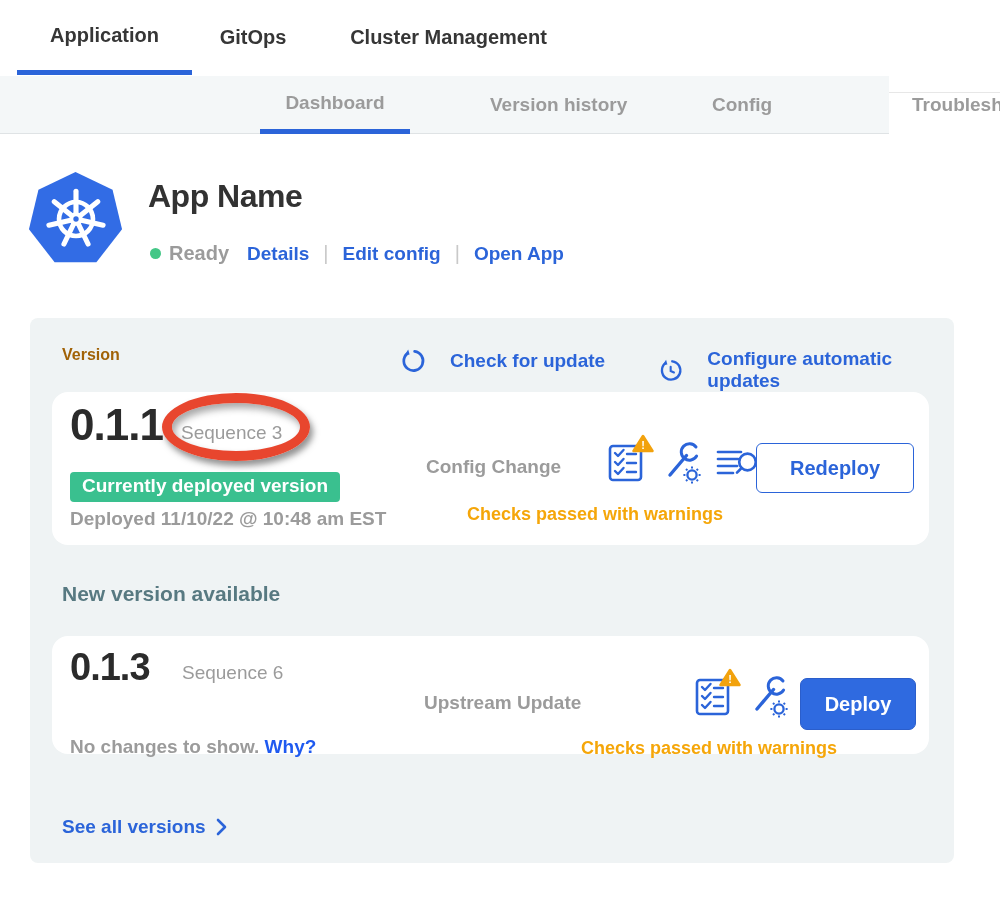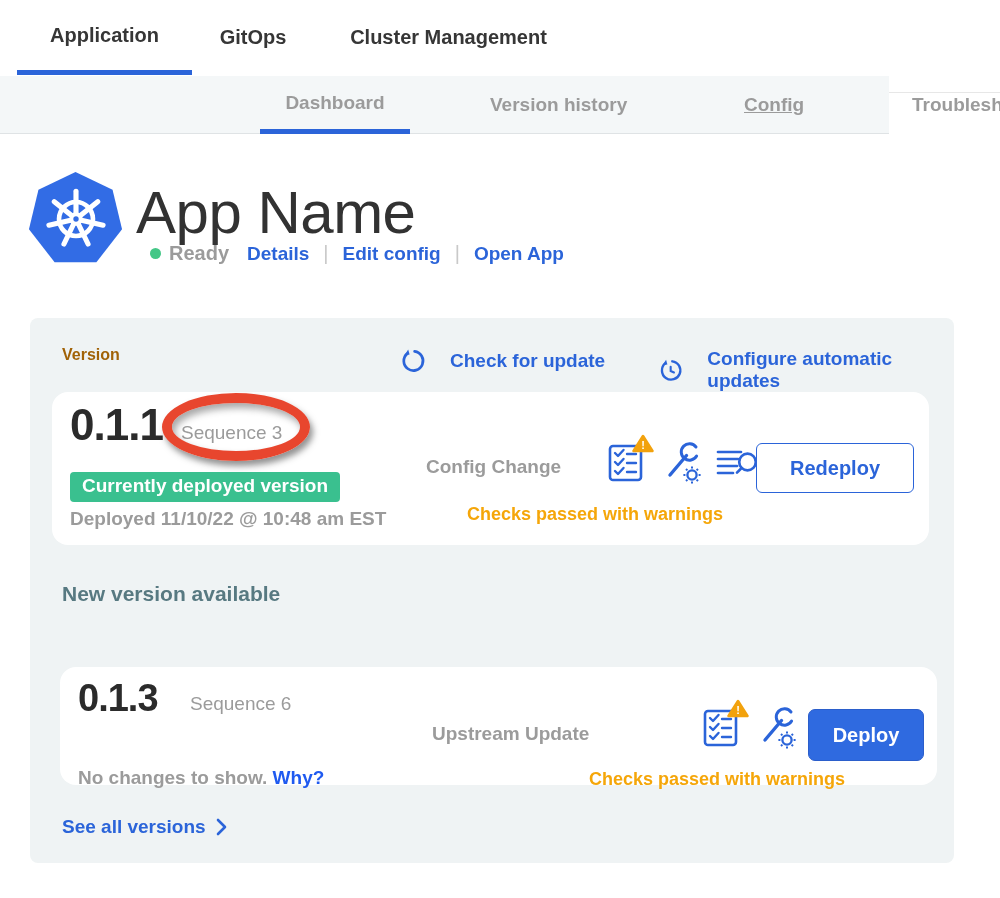--- a/index.html
+++ b/index.html
@@ -14,44 +14,44 @@
   .tab-application { left:17px; width:175px; border-bottom:5px solid #2b64d9; }
   .tab-gitops { left:203px; width:100px; }
   .tab-cluster { left:326px; width:245px; }
 
   
   .subnav { position:absolute; left:0; top:76px; width:889px; height:58px; background:#f4f7f8; border-bottom:1px solid #dfe3e5; }
   .subnav .sitem { position:absolute; top:0; height:58px; display:flex; align-items:center; font-size:19px; font-weight:bold;
                    color:#9b9b9b; white-space:nowrap; cursor:pointer; }
   .sitem-dashboard { left:260px; width:150px; justify-content:center; color:#4d4d4d; border-bottom:5px solid #2b64d9; }
   .sitem-history { left:490px; }
-  .sitem-config { left:744px;text-decoration:underline; }
+  .sitem-config { left:712px; }
   .sitem-troubleshoot { left:912px; }
 
   
   .logo { position:absolute; left:28px; top:172px; width:95px; height:94px;
           background:#326ce5; clip-path:polygon(50% 0%, 89% 19%, 99% 61%, 72% 96%, 28% 96%, 1% 61%, 11% 19%);
           display:flex; align-items:center; justify-content:center; }
-  .app-title { position:absolute; left:136px; top:178px; font-size:60px; font-weight:normal; color:#323232; letter-spacing:-0.5px; }
+  .app-title { position:absolute; left:148px; top:178px; font-size:32px; font-weight:bold; color:#323232; letter-spacing:-0.5px; }
   .status-row { position:absolute; left:150px; top:242px; display:flex; align-items:center; font-size:20px; }
   .status-dot { width:11px; height:11px; border-radius:50%; background:#44c787; margin-right:8px; }
   .status-text { color:#9b9b9b; font-weight:bold; margin-right:18px; }
   .hlink { color:#2b64d9; font-weight:bold; font-size:19px; text-decoration:none; cursor:pointer; }
   .vsep { color:#c9c9c9; margin:0 14px; font-weight:normal; }
 
   
   .panel { position:absolute; left:30px; top:318px; width:924px; height:545px; background:#eff3f4; border-radius:8px; }
   .panel-heading { position:absolute; left:32px; top:28px; font-size:16px; font-weight:bold; color:#a16207; }
   .plink { position:absolute; top:30px; display:flex; align-items:center; gap:24px; color:#2b64d9; font-weight:bold; font-size:19px; cursor:pointer; }
   .plink-check { left:370px; }
   .plink-auto { left:628px; }
 
   .vcard { position:absolute; left:22px; width:877px; background:#fff; border-radius:16px; }
   .card-current { top:74px; height:153px; }
-  .card-available { top:349px; height:118px;margin-left:8px; }
+  .card-available { top:318px; height:118px; }
 
   .vnum { position:absolute; font-weight:bold; color:#2b2b2b; letter-spacing:-1px; }
   .vnum-1 { left:18px; top:8px; font-size:44px; }
   .vnum-2 { left:18px; top:10px; font-size:38px; }
   .vseq { position:absolute; font-size:19px; color:#9b9b9b; }
   .vseq-1 { left:129px; top:30px; }
   .vseq-2 { left:130px; top:26px; }
 
   .red-ellipse { position:absolute; left:110px; top:1px; width:148px; height:68px; border:10px solid #e8462e; border-radius:50%;
                  box-shadow:3px 5px 6px rgba(40,40,40,.5), inset 3px 5px 7px rgba(40,40,40,.4); pointer-events:none; }

